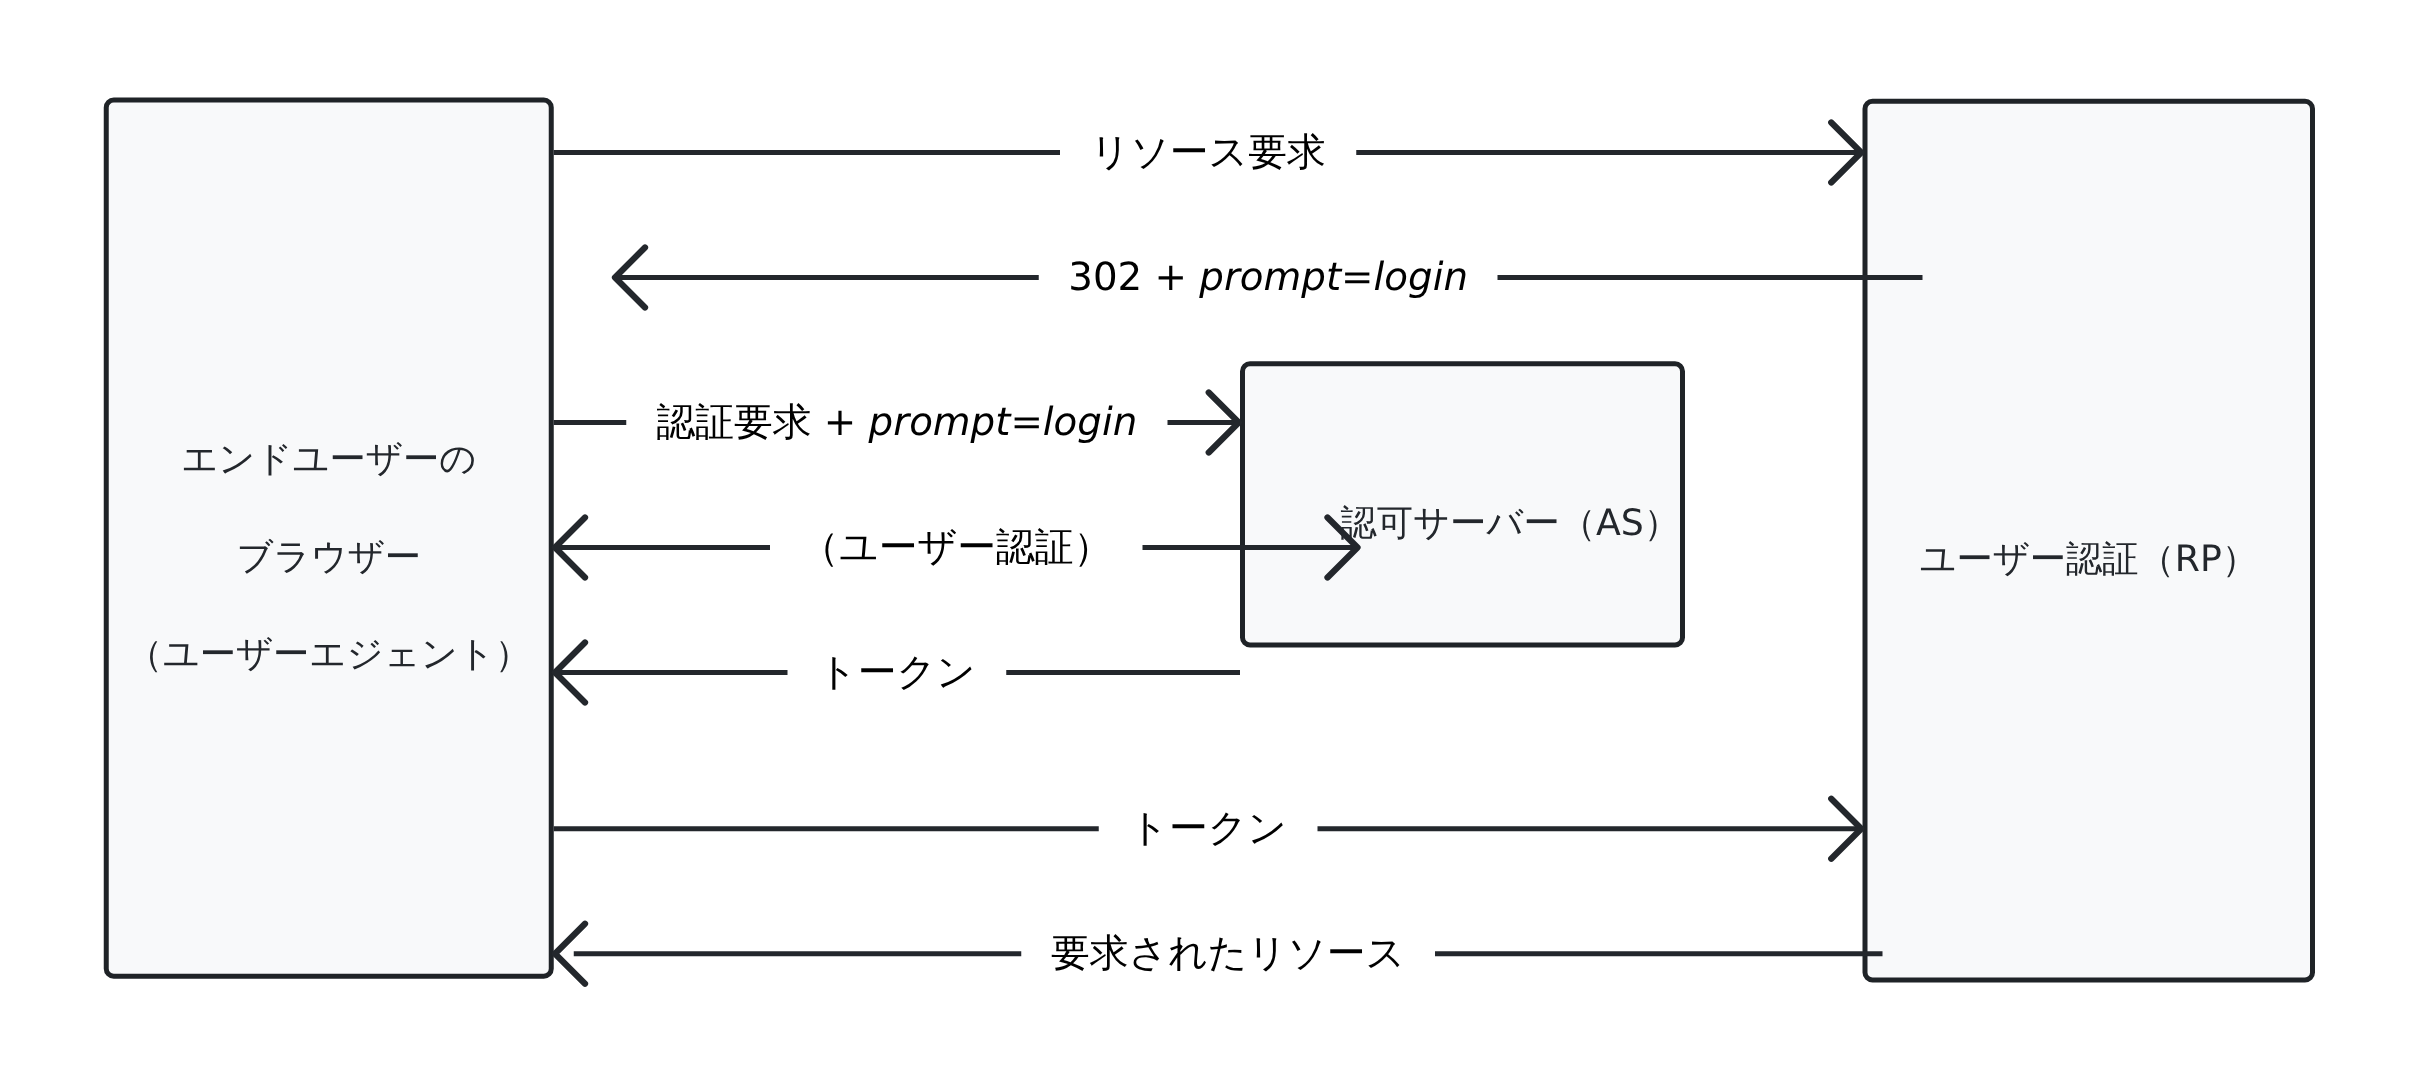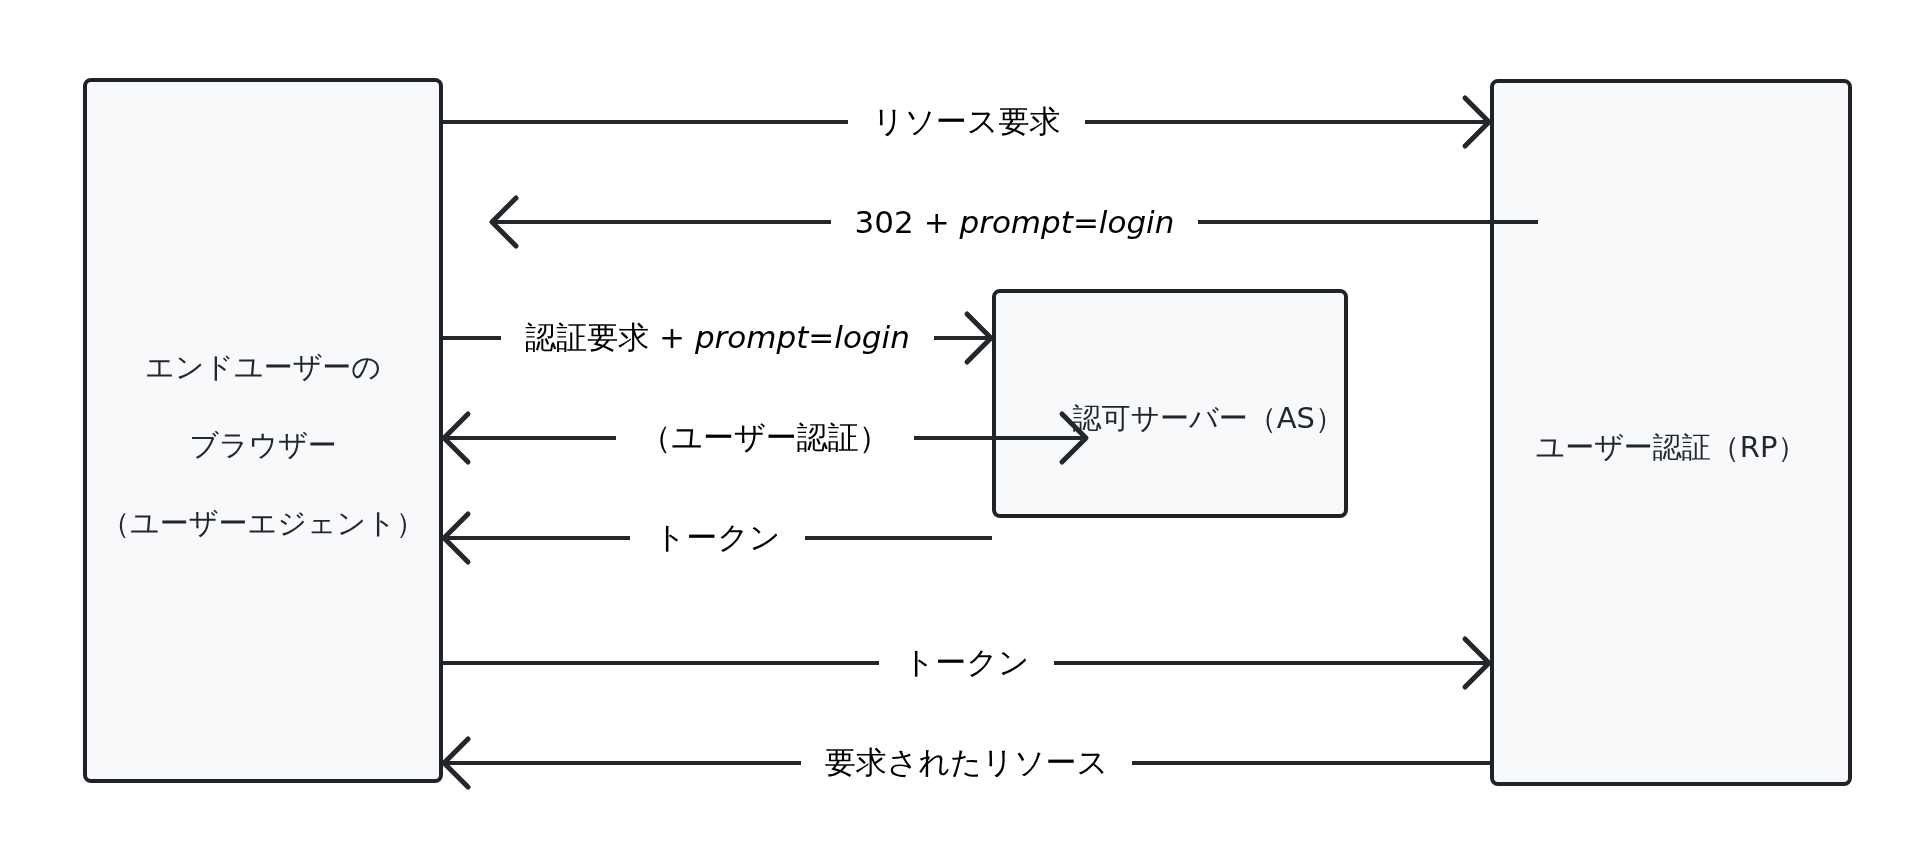--- a/index.html
+++ b/index.html
@@ -71,21 +71,21 @@
   .arrowhead.left  { left: -3px; }
   .arrowhead.right { right: -3px; }
 
   
   #edge-resource-request   { left: 443px; width: 1047px; top: 90px;  }
   #edge-redirect-302       { left: 443px; width: 1047px; top: 190px; margin-left: 48px; }
   #edge-auth-request       { left: 443px; width: 549px;  top: 306px; text-align: right; }
   #edge-user-auth          { left: 443px; width: 644px;  top: 406px; }
   #edge-token-from-as      { left: 443px; width: 549px;  top: 506px; }
   #edge-token-to-rp        { left: 443px; width: 1047px; top: 631px; }
-  #edge-requested-resource { left: 443px; width: 1047px; top: 731px; }
+  #edge-requested-resource { left: 443px; width: 1047px; top: 731px; padding-left: 16px; }
 </style>
 </head>
 <body>
 
 <div class="canvas">
 
   <div class="node" id="node-browser">
     <div class="node-line">エンドユーザーの</div>
     <div class="node-line">ブラウザー</div>
     <div class="node-line">（ユーザーエジェント）</div>

